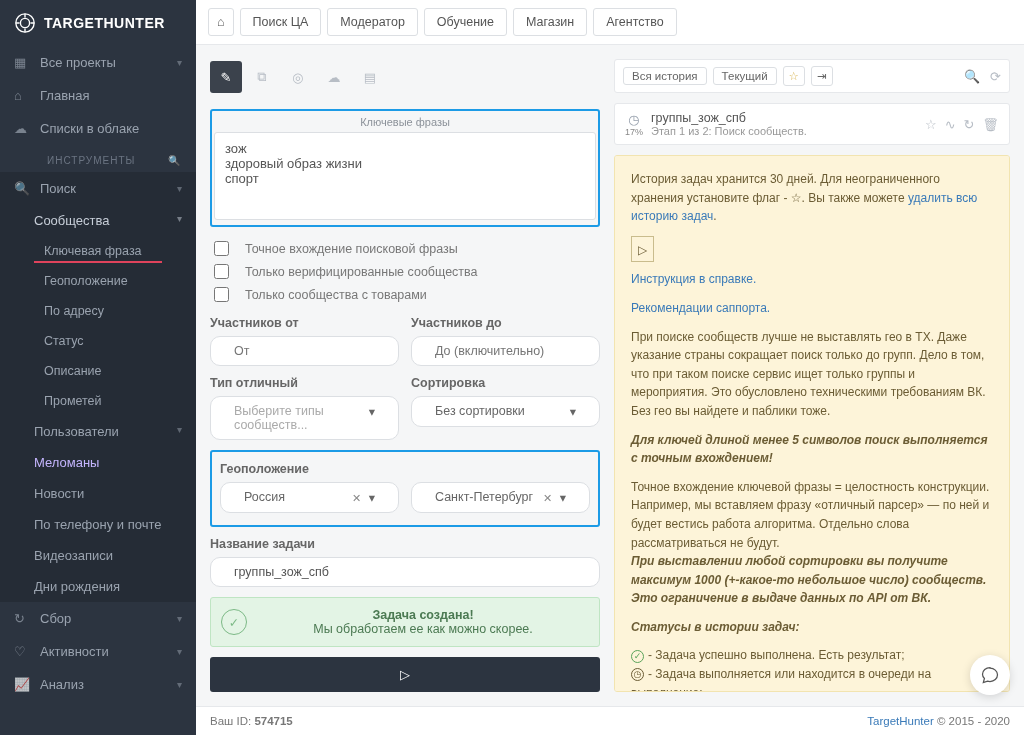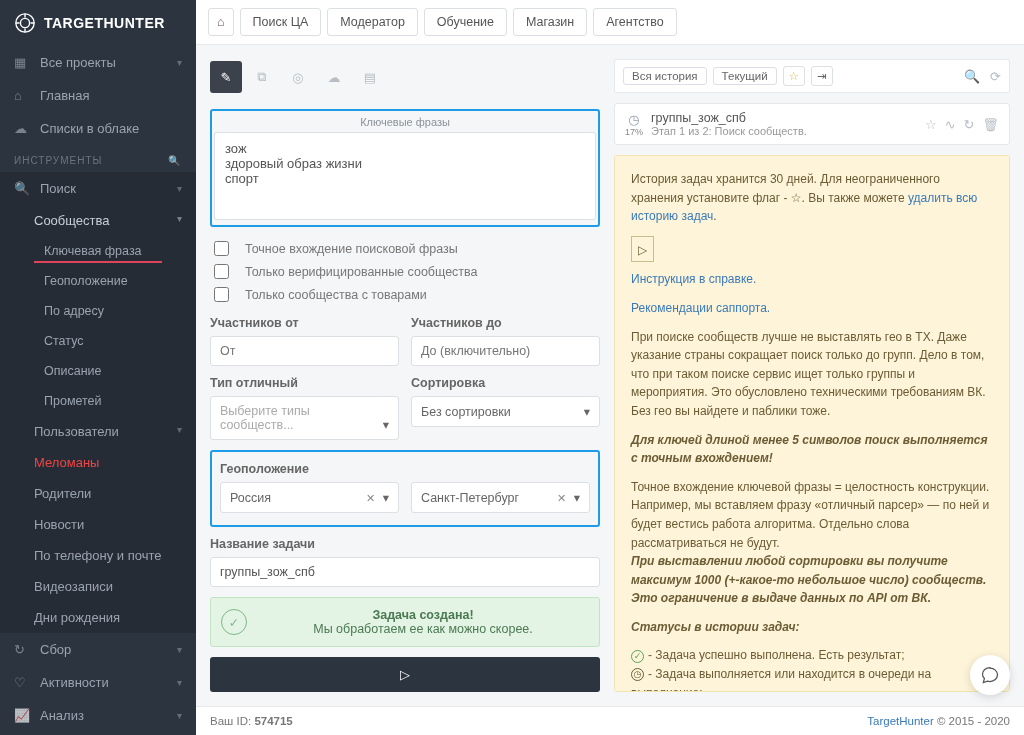--- a/index.html
+++ b/index.html
@@ -4,21 +4,21 @@
 <style>
 * { box-sizing: border-box; margin: 0; padding: 0; }
 body { font-family: -apple-system, BlinkMacSystemFont, "Segoe UI", Arial, sans-serif; font-size: 13px; color: #333; background: #f5f6f7; overflow: hidden; }
 .app { display: flex; height: 735px; width: 1024px; }
 .sidebar { width: 196px; background: #2c3440; color: #9aa3af; display: flex; flex-direction: column; }
 .logo { display: flex; align-items: center; padding: 12px 14px; color: #fff; font-weight: 600; letter-spacing: 0.5px; font-size: 14px; }
 .logo svg { margin-right: 8px; }
 .side-item { display: flex; align-items: center; padding: 9px 14px; cursor: pointer; color: #9aa3af; font-size: 13px; }
 .side-item .ico { width: 16px; margin-right: 10px; opacity: 0.7; }
 .side-item .chev { margin-left: auto; opacity: 0.5; font-size: 10px; }
-.side-section { padding: 10px 14px 6px; font-size: 10px; letter-spacing: 1px; color: #6b7482; text-transform: uppercase; display: flex; align-items: center; }
+.side-section { padding: 10px 14px 6px; font-size: 10px; letter-spacing: 1px; color: #6b7482; text-transform: uppercase; display: flex; align-items: center; margin-left: 33px; }
 .side-section .srch { margin-left: auto; }
 .sub-item { padding: 8px 14px 8px 34px; color: #c7ced8; cursor: pointer; font-size: 13px; }
 .sub-item.active { position: relative; }
 .sub-item.active::after { content: ""; position: absolute; left: 34px; right: 34px; bottom: 3px; height: 2px; background: #e0435c; }
 .side-sub { padding: 8px 14px 8px 44px; color: #9aa3af; cursor: pointer; font-size: 12.5px; }
 .side-dark { background: #252c36; }
 .main { flex: 1; display: flex; flex-direction: column; }
 .topbar { background: #fff; border-bottom: 1px solid #e6e8eb; padding: 8px 12px; display: flex; align-items: center; gap: 6px; }
 .topbar .btn { border: 1px solid #dcdfe3; background: #fff; padding: 6px 12px; border-radius: 3px; cursor: pointer; font-size: 12.5px; color: #555; }
 .topbar .btn.icon-only { padding: 6px 8px; }
@@ -28,22 +28,22 @@
 .icon-row .ib { width: 32px; height: 32px; display: flex; align-items: center; justify-content: center; border-radius: 3px; cursor: pointer; color: #b7bdc5; }
 .icon-row .ib.active { background: #3b424c; color: #fff; }
 .panel-hl { border: 2px solid #1c9be6; border-radius: 3px; padding: 2px; }
 .panel-label { text-align: center; font-size: 11px; color: #8c929a; padding: 3px 0 4px; }
 .keyarea { width: 100%; border: 1px solid #dcdfe3; border-radius: 3px; padding: 8px 10px; font-size: 13px; color: #555; resize: none; height: 88px; font-family: inherit; }
 .cb-row { display: flex; align-items: center; gap: 16px; color: #777; font-size: 12.5px; padding: 4px 4px; }
 .cb-row input { width: 15px; height: 15px; }
 .frow { display: flex; gap: 12px; }
 .fcol { flex: 1; }
 .flabel { font-size: 12.5px; color: #666; font-weight: 600; margin-bottom: 6px; }
-.finput, .fselect { width: 100%; border: 1px solid #dcdfe3; border-radius: 3px; padding: 7px 9px; font-size: 12.5px; color: #666; background: #fff; }
-.fselect { display: flex; align-items: flex-end; justify-content: space-between; cursor: pointer; }
+.finput, .fselect { width: 100%; border: 1px solid #dcdfe3; border-radius: 10px; padding: 7px 23px; font-size: 12.5px; color: #666; background: #fff; }
+.fselect { display: flex; align-items: flex-start; justify-content: space-between; cursor: pointer; }
 .fselect .x { color: #888; margin-right: 4px; font-size: 11px; }
 .placeholder { color: #aaa; }
 .geo-wrap { border: 2px solid #1c9be6; border-radius: 3px; padding: 10px 8px 12px; }
 .task-ok { background: #e3f4e5; border: 1px solid #bfe5c3; border-radius: 3px; padding: 10px; text-align: center; color: #4c7a53; font-size: 12.5px; display: flex; align-items: center; gap: 10px; }
 .task-ok .circ { width: 26px; height: 26px; border: 1.5px solid #7cb986; border-radius: 50%; display: flex; align-items: center; justify-content: center; color: #7cb986; }
 .play-btn { background: #2c3440; color: #fff; border-radius: 3px; padding: 10px; text-align: center; cursor: pointer; }
 .right-col { flex: 1; display: flex; flex-direction: column; gap: 10px; min-width: 0; }
 .hist-head { border: 1px solid #e6e8eb; border-radius: 3px; padding: 6px 8px; display: flex; align-items: center; gap: 6px; background: #fff; }
 .hist-head .tag { border: 1px solid #dcdfe3; border-radius: 3px; padding: 2px 8px; font-size: 11.5px; color: #666; cursor: pointer; }
 .hist-head .hicons { margin-left: auto; display: flex; gap: 10px; color: #b7bdc5; }
@@ -100,22 +100,21 @@
         <span class="chev">▾</span>
       </div>
     <div class="sub-item side-dark"><span>Сообщества</span><span class="chev" style="float:right;opacity:.5;font-size:10px">▾</span></div>
     <div class="side-sub side-dark active sub-item" style="padding-left:44px"><span>Ключевая фраза</span></div>
     <div class="side-sub side-dark"><span>Геоположение</span></div>
     <div class="side-sub side-dark"><span>По адресу</span></div>
     <div class="side-sub side-dark"><span>Статус</span></div>
     <div class="side-sub side-dark"><span>Описание</span></div>
     <div class="side-sub side-dark"><span>Прометей</span></div>
     <div class="sub-item side-dark" style="color:#9aa3af"><span>Пользователи</span><span class="chev" style="float:right;opacity:.5;font-size:10px">▾</span></div>
-    <div class="sub-item side-dark" style="color:#ef4444"><span>Меломаны</span></div>
-    <div class="sub-item side-dark" style="color:#9aa3af"><span>Родители</span></div>
+    <div class="sub-item side-dark" style="color:#c4b5fd"><span>Меломаны</span></div>
     <div class="sub-item side-dark" style="color:#9aa3af"><span>Новости</span></div>
     <div class="sub-item side-dark" style="color:#9aa3af"><span>По телефону и почте</span></div>
     <div class="sub-item side-dark" style="color:#9aa3af"><span>Видеозаписи</span></div>
     <div class="sub-item side-dark" style="color:#9aa3af"><span>Дни рождения</span></div>
     <div class="side-item">
         <span class="ico">↻</span>
         <span>Сбор</span>
         <span class="chev">▾</span>
       </div>
     <div class="side-item">

